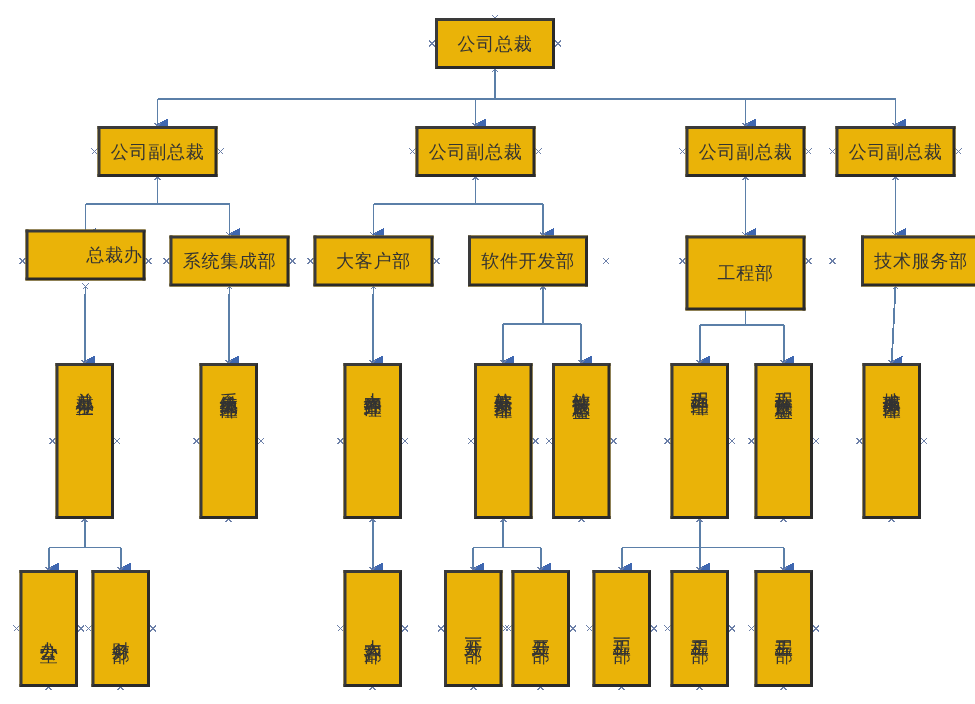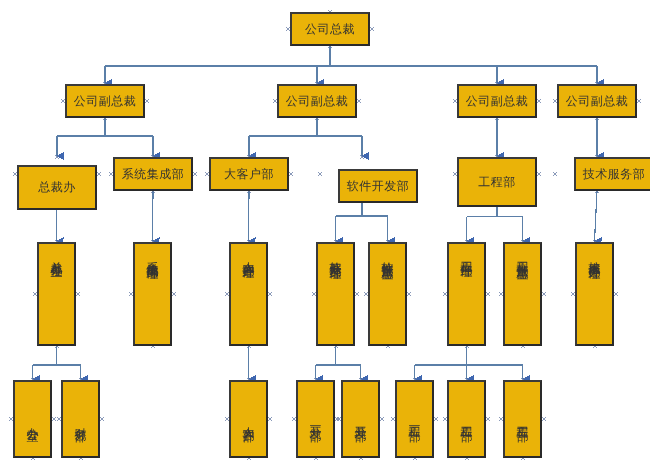--- a/index.html
+++ b/index.html
@@ -187,30 +187,30 @@
     </div>
     <div class="node h" style="left: 277px; top: 84px; width: 80px; height: 34px;">
       <span>公司副总裁</span>
     </div>
     <div class="node h" style="left: 457px; top: 84px; width: 80px; height: 34px;">
       <span>公司副总裁</span>
     </div>
     <div class="node h" style="left: 557px; top: 84px; width: 80px; height: 34px;">
       <span>公司副总裁</span>
     </div>
-    <div class="node h" style="left: 17px; top: 165px; width: 80px; height: 45px;">
+    <div class="node h" style="left: 17px; top: 153px; width: 80px; height: 34px; justify-content: flex-end;">
       <span>总裁办</span>
     </div>
     <div class="node h" style="left: 113px; top: 157px; width: 80px; height: 34px;">
       <span>系统集成部</span>
     </div>
     <div class="node h" style="left: 209px; top: 157px; width: 80px; height: 34px;">
       <span>大客户部</span>
     </div>
-    <div class="node h" style="left: 338px; top: 157px; width: 80px; height: 34px; margin-top: 12px;">
+    <div class="node h" style="left: 312px; top: 157px; width: 80px; height: 34px;">
       <span>软件开发部</span>
     </div>
     <div class="node h" style="left: 457px; top: 157px; width: 80px; height: 50px;">
       <span>工程部</span>
     </div>
     <div class="node h" style="left: 574px; top: 157px; width: 80px; height: 34px;">
       <span>技术服务部</span>
     </div>
     <div class="node v" style="left: 37px; top: 242px; width: 39px; height: 104px;">
       <span>总裁办主任</span>

